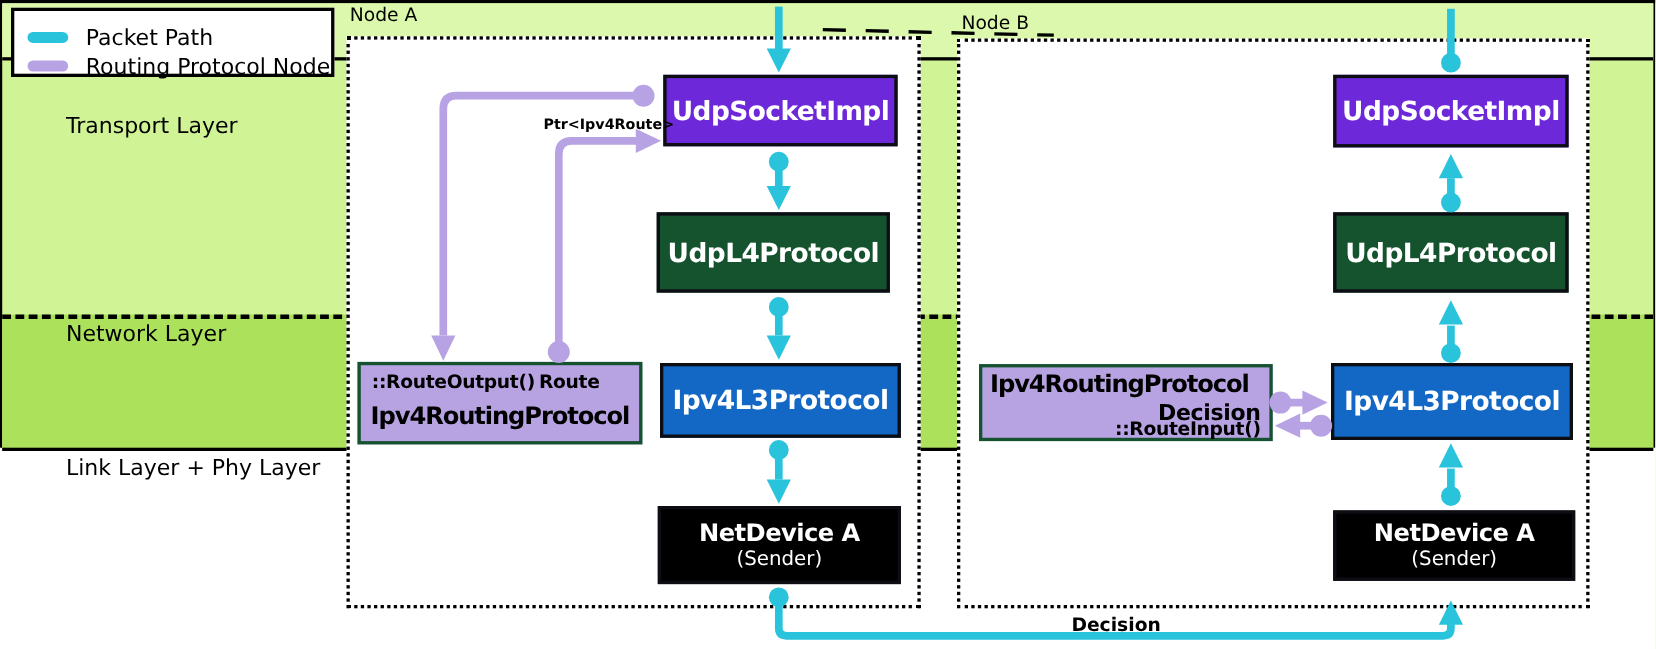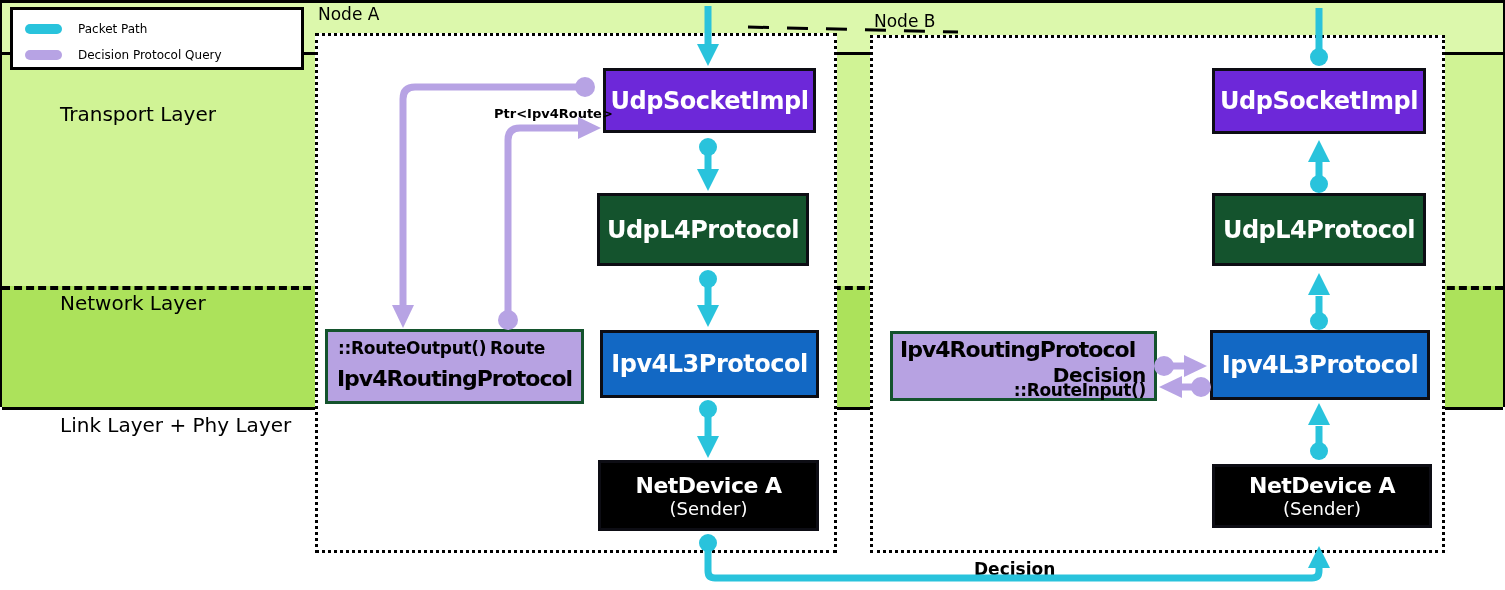--- a/index.html
+++ b/index.html
@@ -19,21 +19,21 @@
   
   .node-box{position:absolute;background:#fff;border:3px dotted #000;box-sizing:border-box;z-index:1;}
   .node-title{position:absolute;font-size:17px;z-index:2;white-space:nowrap;}
   
   #legend{position:absolute;left:10px;top:7px;width:294px;height:63px;background:#fff;
     border:3px solid #000;box-sizing:border-box;z-index:6;}
   .legend-row{position:absolute;left:12px;display:flex;align-items:center;}
   .swatch{width:37px;height:10px;border-radius:5px;margin-right:16px;flex:none;}
   .swatch-cyan{background:#29c3dc;}
   .swatch-purple{background:#b7a3e4;}
-  .legend-label{font-size:12px;white-space:nowrap;}
+  .legend-label{font-size:20px;white-space:nowrap;}
   
   .proto{position:absolute;box-sizing:border-box;border:3px solid #0d0d14;color:#fff;
     display:flex;flex-direction:column;align-items:center;justify-content:center;
     font-weight:bold;text-align:center;z-index:3;letter-spacing:-0.5px;white-space:nowrap;}
   .proto .main{font-size:24px;}
   .proto .sub{font-size:18px;font-weight:normal;letter-spacing:0;}
   .bg-socket{background:#6d28d9;justify-content:center;}
   .bg-l4{background:#14532d;}
   .bg-l3{background:#1268c4;}
   .bg-netdev{background:#000000;}
@@ -67,21 +67,21 @@
   <div class="node-title" style="left:318px;top:4px;">Node A</div>
   <div class="node-title" style="left:874px;top:11px;">Node B</div>
 
   <div id="legend">
     <div class="legend-row" style="top:12px;">
       <span class="swatch swatch-cyan"></span>
       <span class="legend-label">Packet Path</span>
     </div>
     <div class="legend-row" style="top:38px;">
       <span class="swatch swatch-purple"></span>
-      <span class="legend-label">Decision Protocol Query</span>
+      <span class="legend-label">Routing Protocol Node</span>
     </div>
   </div>
 
   <div class="proto bg-socket" style="left:603px;top:68px;width:213px;height:65px;">
     <span class="main">UdpSocketImpl</span>
   </div>
   <div class="proto bg-l4" style="left:597px;top:193px;width:212px;height:73px;">
     <span class="main">UdpL4Protocol</span>
   </div>
   <div class="proto bg-l3" style="left:600px;top:330px;width:219px;height:68px;">

